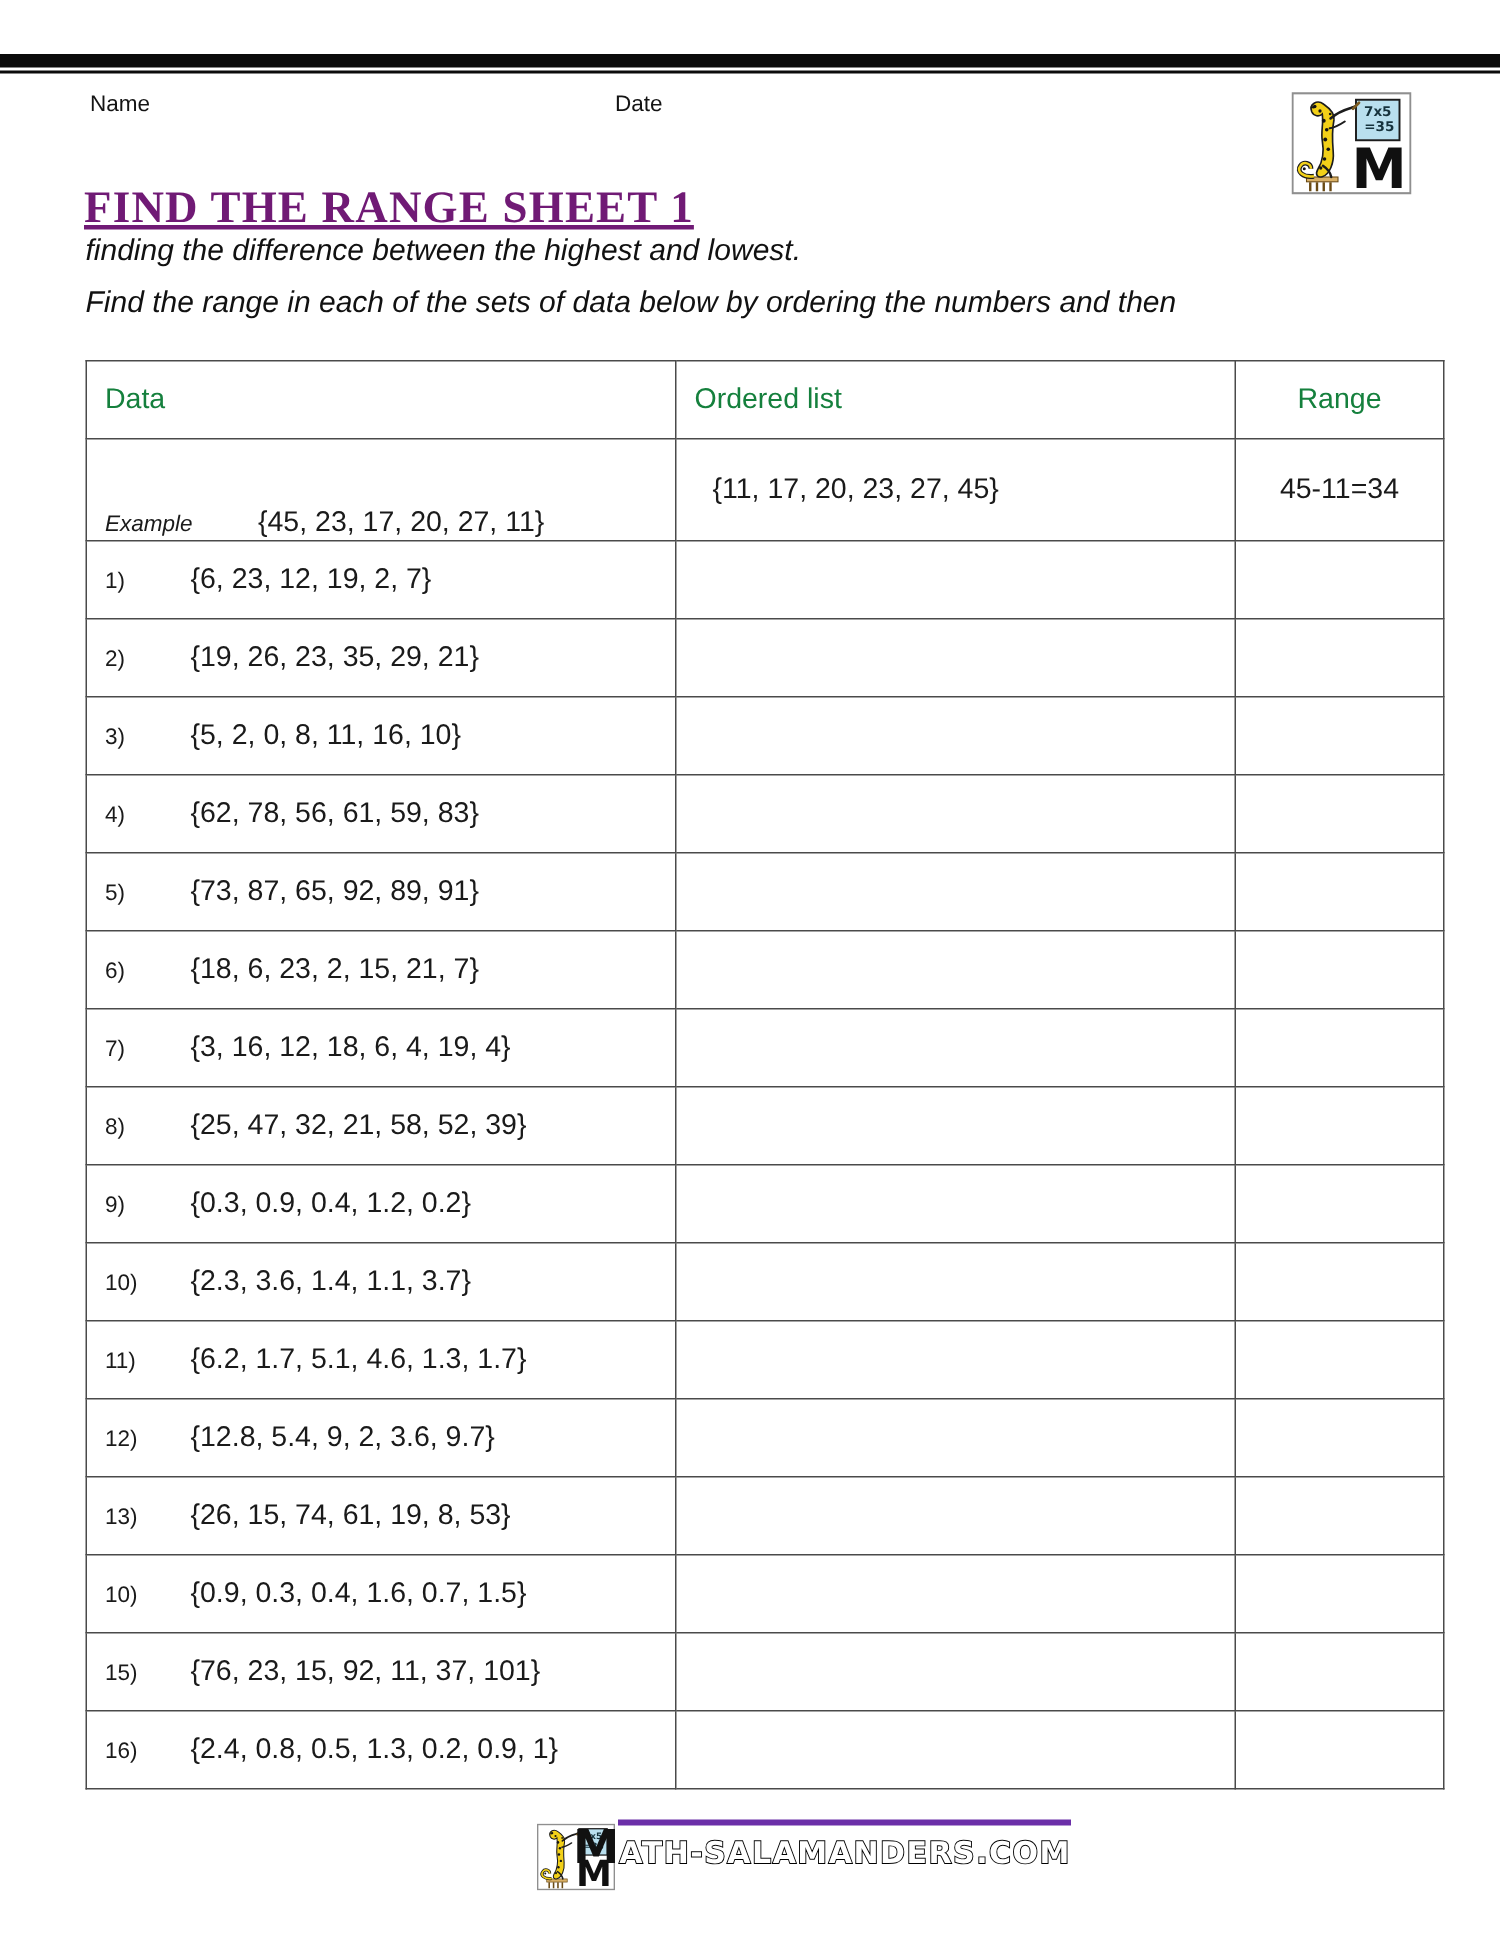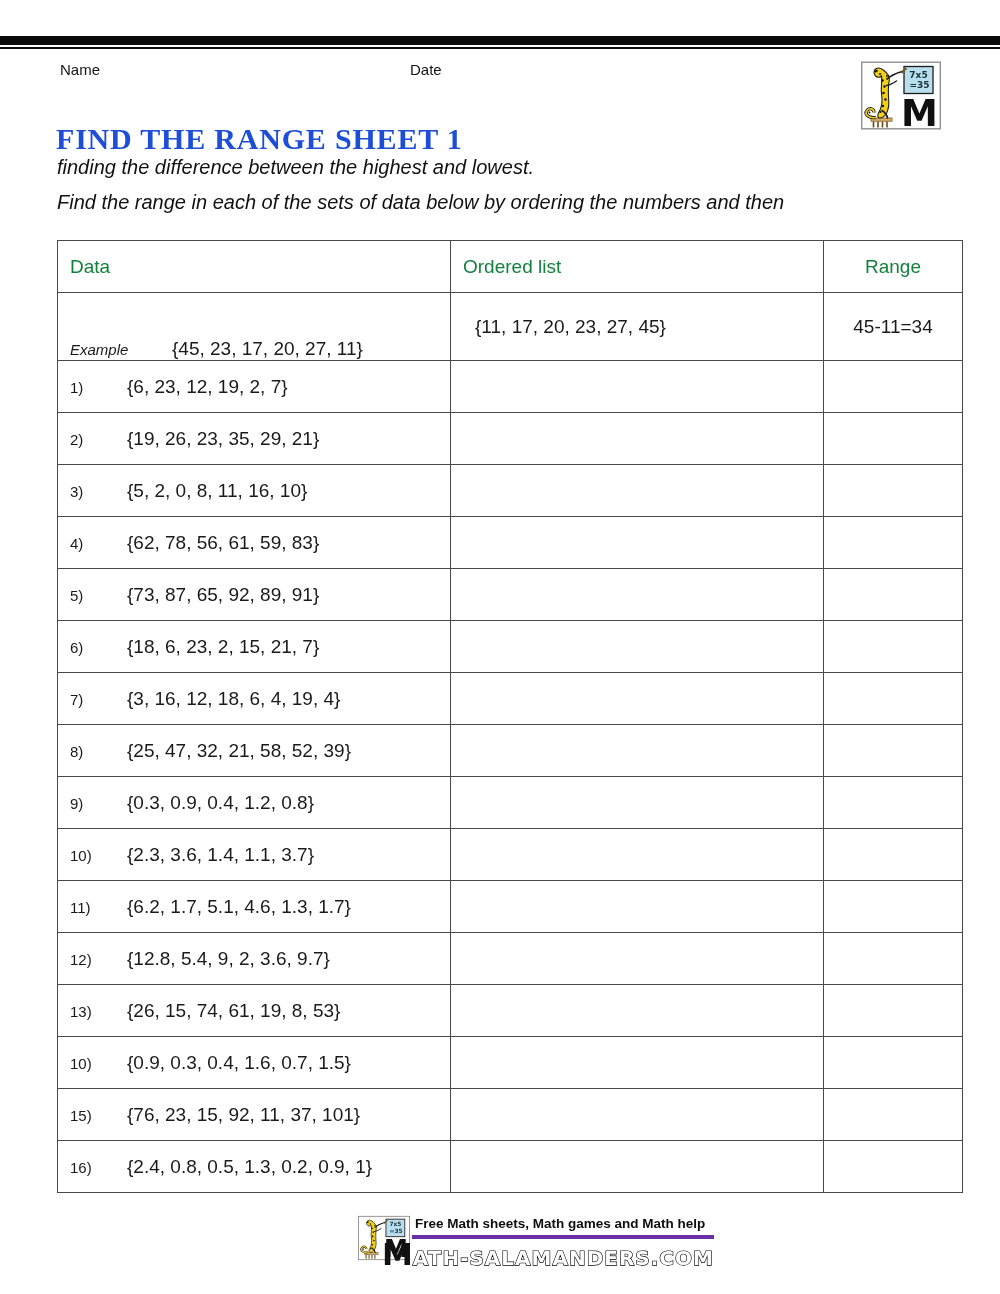--- a/index.html
+++ b/index.html
@@ -98,21 +98,21 @@
 
 <span class="meta-label meta-name">Name</span>
 <span class="meta-label meta-date">Date</span>
 
 <div class="logo-box">
   <svg viewBox="0 0 80 68" width="80" height="69">
     <use xlink:href="#sala" href="#sala"></use>
   </svg>
 </div>
 
-<h1 class="title" style="color: #1d4ed8;">FIND THE RANGE SHEET 1</h1>
+<h1 class="title" style="color: #701a75; text-decoration: underline;">FIND THE RANGE SHEET 1</h1>
 
 <div class="instructions">
   <div>finding the difference between the highest and lowest.</div>
   <div>Find the range in each of the sets of data below by ordering the numbers and then</div>
 </div>
 
 <table class="range-table">
   <colgroup>
       <col style="width:393px">
       <col style="width:373px">
@@ -167,21 +167,21 @@
         <td class="c-data"><span class="rownum">7)</span><span>{3, 16, 12, 18, 6, 4, 19, 4}</span></td>
         <td class="c-ordered"></td>
         <td class="c-range"></td>
       </tr>
       <tr>
         <td class="c-data"><span class="rownum">8)</span><span>{25, 47, 32, 21, 58, 52, 39}</span></td>
         <td class="c-ordered"></td>
         <td class="c-range"></td>
       </tr>
       <tr>
-        <td class="c-data"><span class="rownum">9)</span><span>{0.3, 0.9, 0.4, 1.2, 0.8}</span></td>
+        <td class="c-data"><span class="rownum">9)</span><span>{0.3, 0.9, 0.4, 1.2, 0.2}</span></td>
         <td class="c-ordered"></td>
         <td class="c-range"></td>
       </tr>
       <tr>
         <td class="c-data"><span class="rownum">10)</span><span>{2.3, 3.6, 1.4, 1.1, 3.7}</span></td>
         <td class="c-ordered"></td>
         <td class="c-range"></td>
       </tr>
       <tr>
         <td class="c-data"><span class="rownum">11)</span><span>{6.2, 1.7, 5.1, 4.6, 1.3, 1.7}</span></td>
@@ -214,19 +214,18 @@
         <td class="c-range"></td>
       </tr>
     </tbody>
 </table>
 
 <div class="site-footer">
   <svg class="f-icon" viewBox="0 0 80 68">
     <use xlink:href="#sala" href="#sala"></use>
   </svg>
   <div class="f-col">
-    <div class="f-tagline">Free Math sheets, Math games and Math help</div>
     <div class="f-line" style="background: rgb(107, 47, 168);"></div>
     <div class="f-site">
       <span class="m0">M</span><span class="rest">ATH-SALAMANDERS.COM</span>
     </div>
   </div>
 </div>
 
 </body></html>

